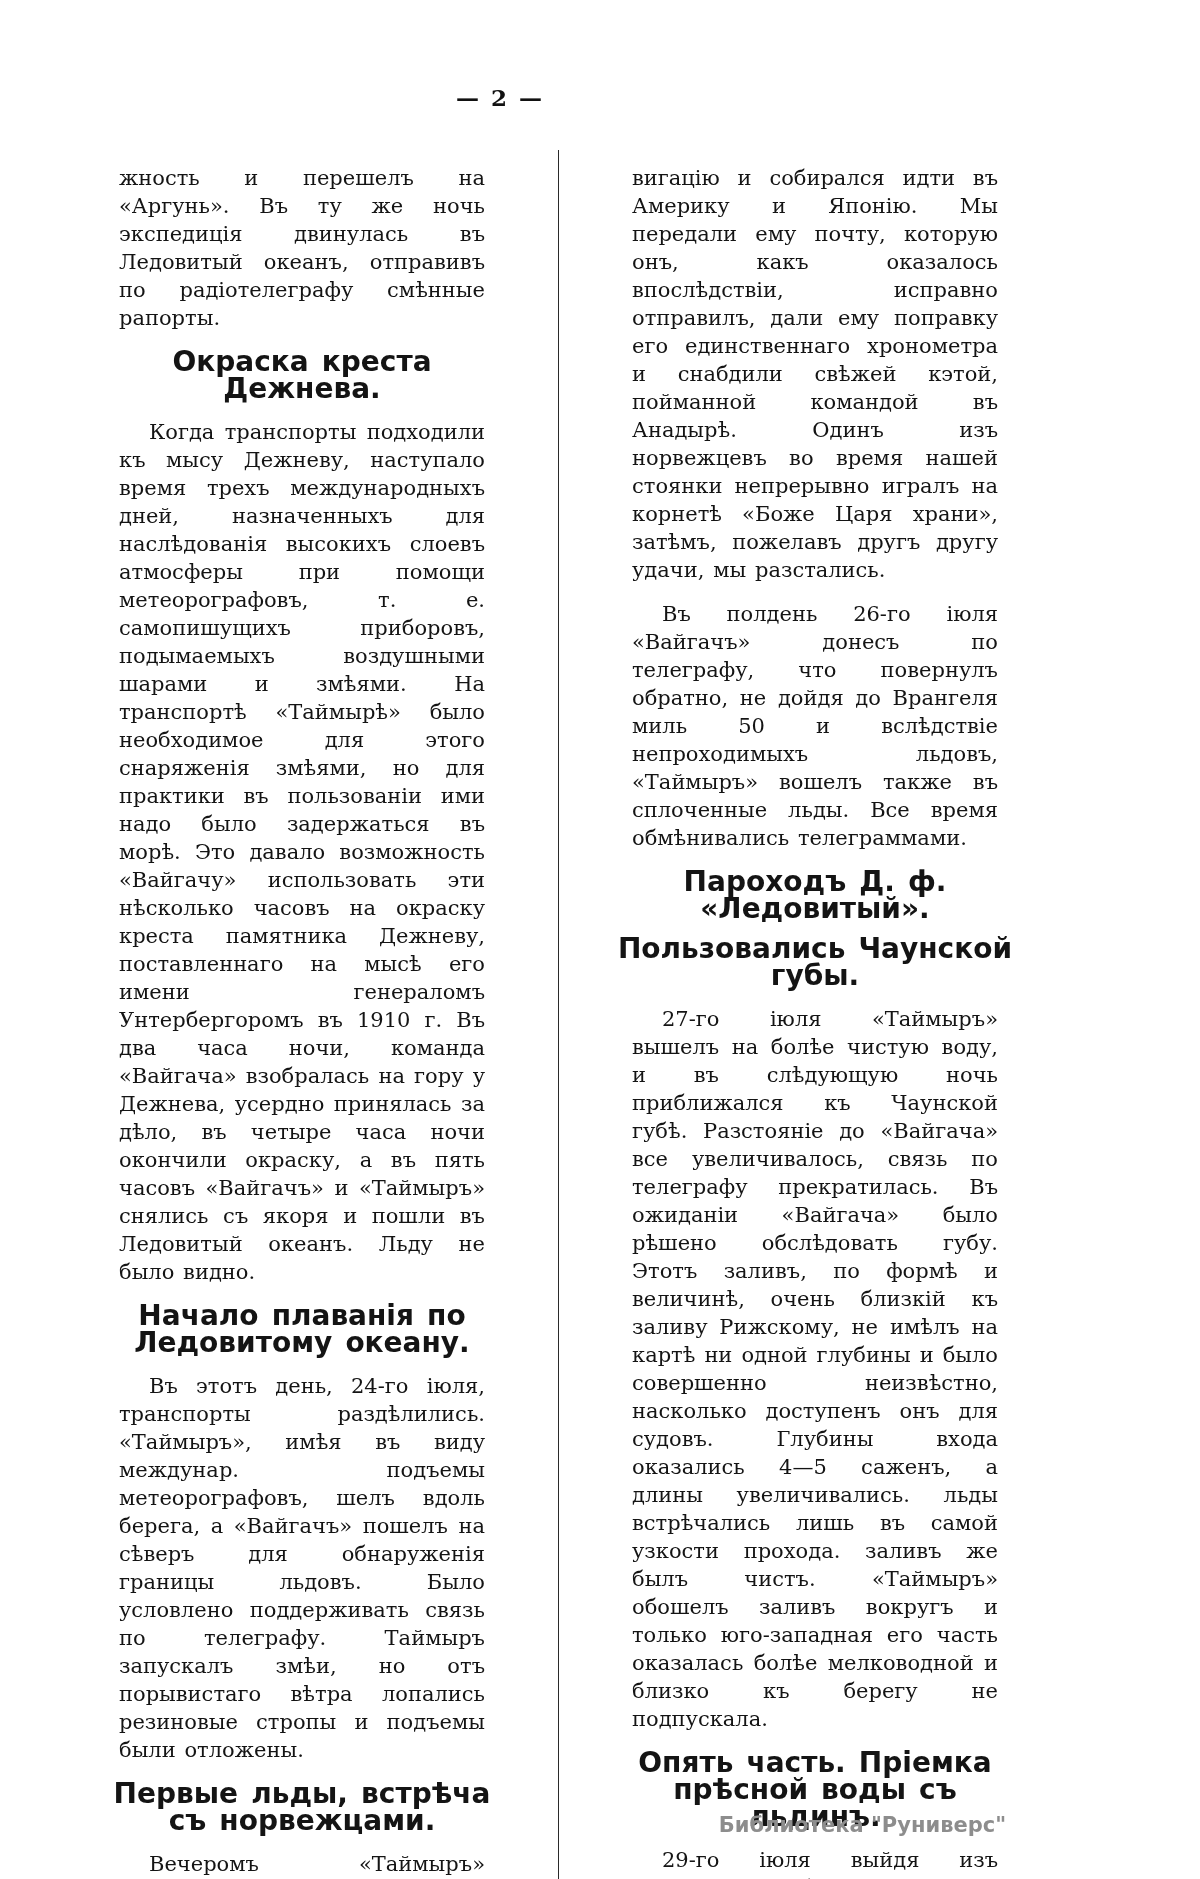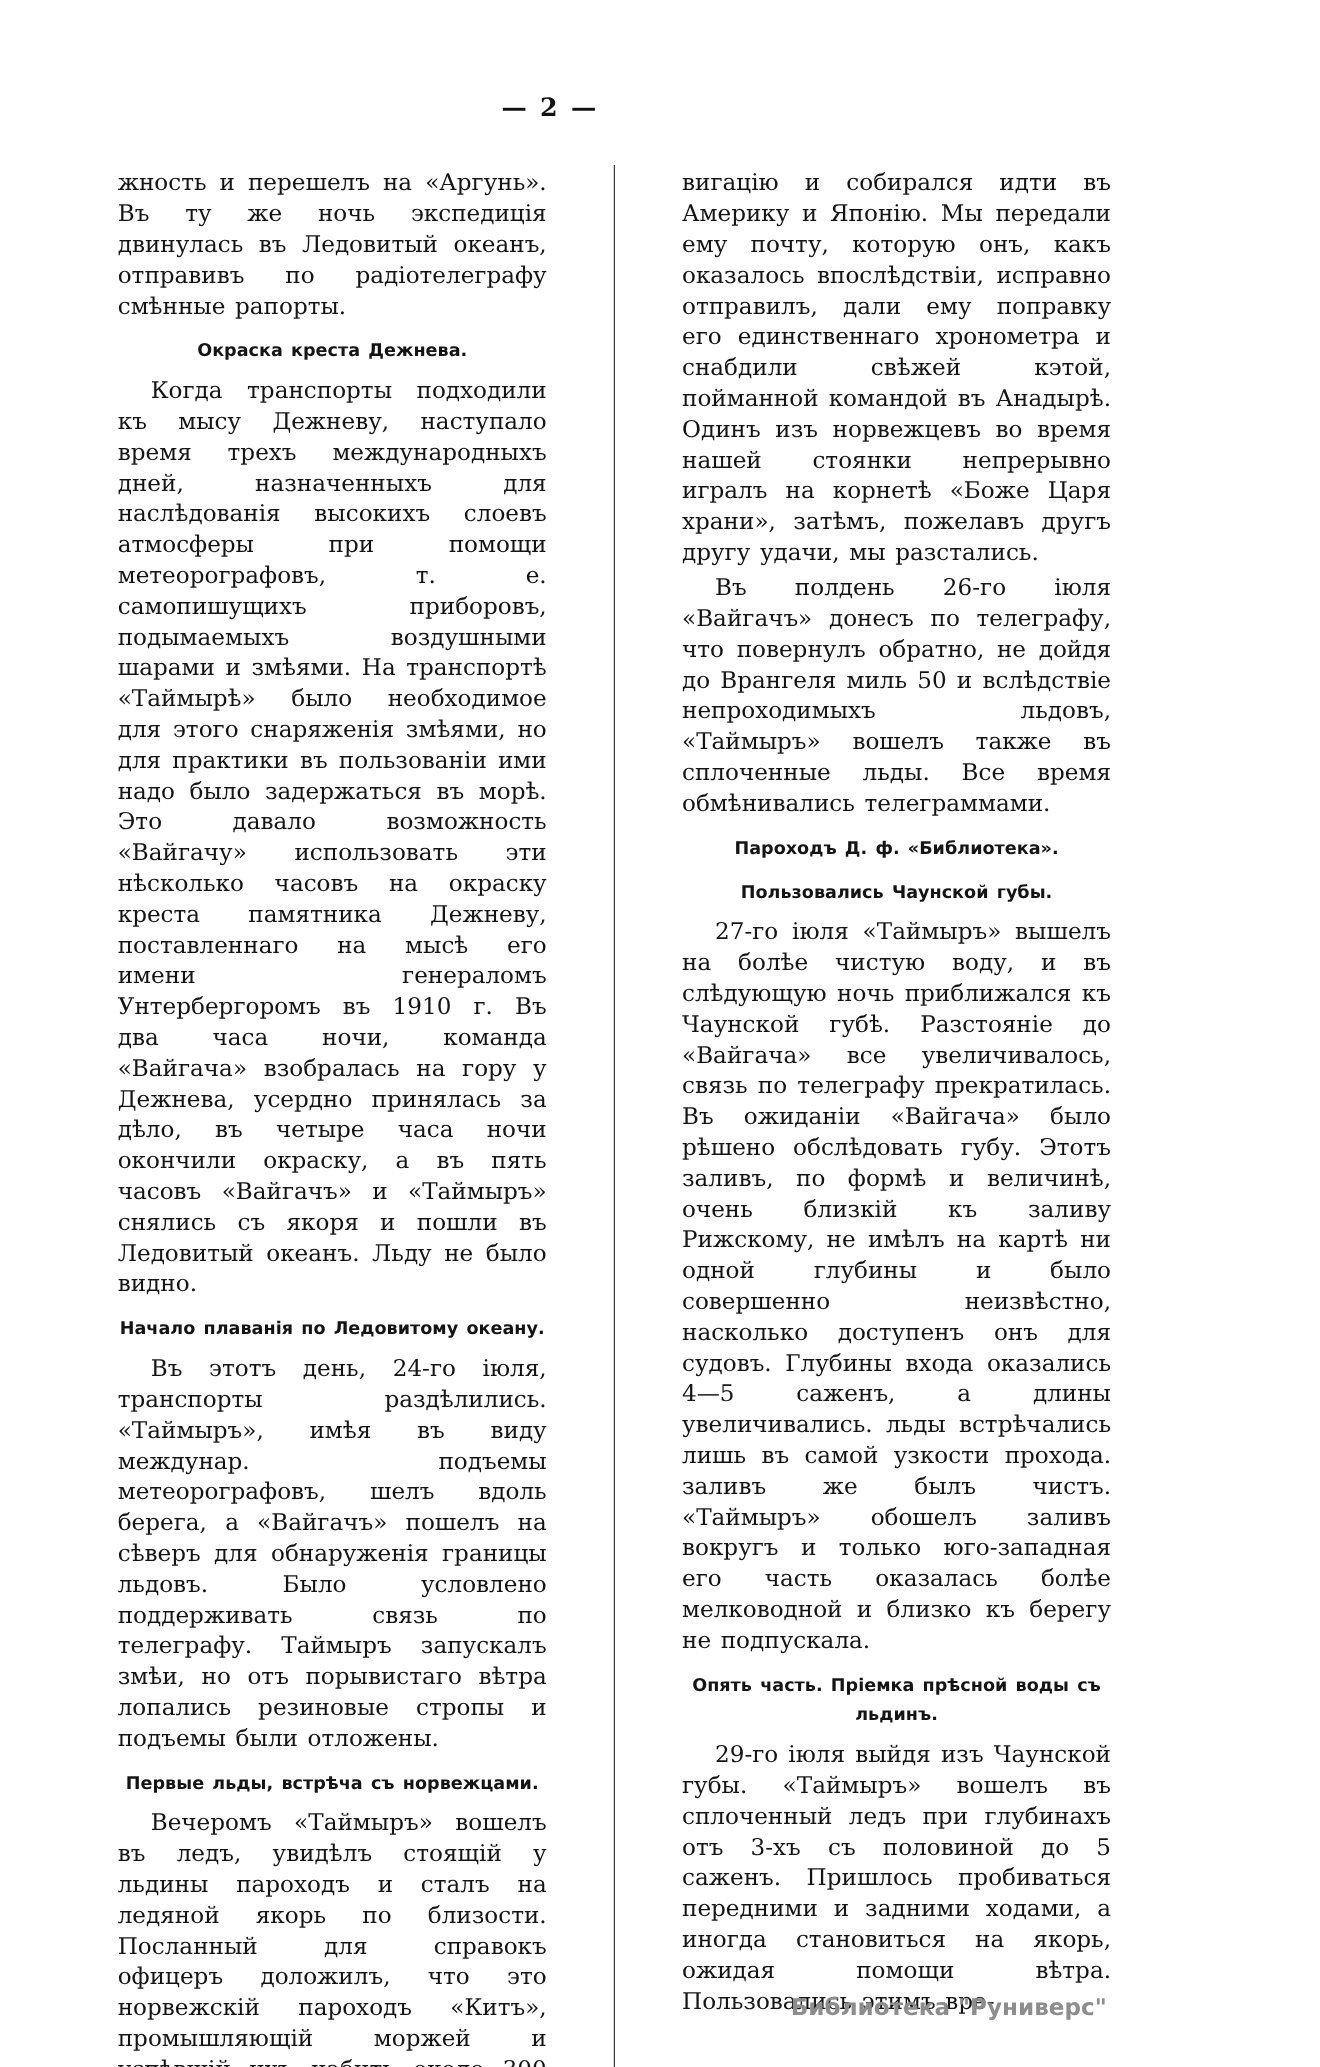--- a/index.html
+++ b/index.html
@@ -42,29 +42,29 @@
     text-align: justify;
     word-spacing: 0.10em;
   }
   .divider {
     flex: 0 0 1px;
     width: 1px;
     background: #2a2a2a;
     margin: 2px 57px 8px 57px;
   }
   .para {
-    margin: 4px;
+    margin: 16px;
   }
   .para.indent {
     text-indent: 30px;
   }
   .heading {
     font-family: "DejaVu Sans", sans-serif;
     font-weight: bold;
-    font-size: 16px;
+    font-size: 28px;
     line-height: 27px;
     text-align: center;
     margin: 13px 0 9px 0;
     word-spacing: 0.12em;
   }
   .watermark {
     position: absolute;
     top: 1813px;
     left: 690px;
     width: 345px;
@@ -90,21 +90,21 @@
     <p class="para indent">Въ этотъ день, 24-го іюля, транспорты раздѣлились. «Таймыръ», имѣя въ виду междунар. подъемы метеорографовъ, шелъ вдоль берега, а «Вайгачъ» пошелъ на сѣверъ для обнаруженія границы льдовъ. Было условлено поддерживать связь по телеграфу. Таймыръ запускалъ змѣи, но отъ порывистаго вѣтра лопались резиновые стропы и подъемы были отложены.</p>
     <div class="heading">Первые льды, встрѣча съ норвежцами.</div>
     <p class="para indent">Вечеромъ «Таймыръ» вошелъ въ ледъ, увидѣлъ стоящій у льдины пароходъ и сталъ на ледяной якорь по близости. Посланный для справокъ офицеръ доложилъ, что это норвежскій пароходъ «Китъ», промышляющій моржей и успѣвшій ихъ набить около 300 штукъ. Въ эти дни, когда мы только что вошли въ океанъ, онъ уже кончалъ на-</p>
   </div>
 
   <div class="divider"></div>
 
   <div class="col">
     <p class="para">вигацію и собирался идти въ Америку и Японію. Мы передали ему почту, которую онъ, какъ оказалось впослѣдствіи, исправно отправилъ, дали ему поправку его единственнаго хронометра и снабдили свѣжей кэтой, пойманной командой въ Анадырѣ. Одинъ изъ норвежцевъ во время нашей стоянки непрерывно игралъ на корнетѣ «Боже Царя храни», затѣмъ, пожелавъ другъ другу удачи, мы разстались.</p>
     <p class="para indent">Въ полдень 26-го іюля «Вайгачъ» донесъ по телеграфу, что повернулъ обратно, не дойдя до Врангеля миль 50 и вслѣдствіе непроходимыхъ льдовъ, «Таймыръ» вошелъ также въ сплоченные льды. Все время обмѣнивались телеграммами.</p>
-    <div class="heading">Пароходъ Д. ф. «Библиотека».</div>
+    <div class="heading">Пароходъ Д. ф. «Ледовитый».</div>
     <div class="heading">Пользовались Чаунской губы.</div>
     <p class="para indent">27-го іюля «Таймыръ» вышелъ на болѣе чистую воду, и въ слѣдующую ночь приближался къ Чаунской губѣ. Разстояніе до «Вайгача» все увеличивалось, связь по телеграфу прекратилась. Въ ожиданіи «Вайгача» было рѣшено обслѣдовать губу. Этотъ заливъ, по формѣ и величинѣ, очень близкій къ заливу Рижскому, не имѣлъ на картѣ ни одной глубины и было совершенно неизвѣстно, насколько доступенъ онъ для судовъ. Глубины входа оказались 4—5 саженъ, а длины увеличивались. льды встрѣчались лишь въ самой узкости прохода. заливъ же былъ чистъ. «Таймыръ» обошелъ заливъ вокругъ и только юго-западная его часть оказалась болѣе мелководной и близко къ берегу не подпускала.</p>
     <div class="heading">Опять часть. Пріемка прѣсной воды съ льдинъ.</div>
     <p class="para indent">29-го іюля выйдя изъ Чаунской губы. «Таймыръ» вошелъ въ сплоченный ледъ при глубинахъ отъ 3-хъ съ половиной до 5 саженъ. Пришлось пробиваться передними и задними ходами, а иногда становиться на якорь, ожидая помощи вѣтра. Пользовались этимъ вре-</p>
   </div>
 
 </div>
 
 <div class="watermark">Библиотека "Руниверс"</div>
 

